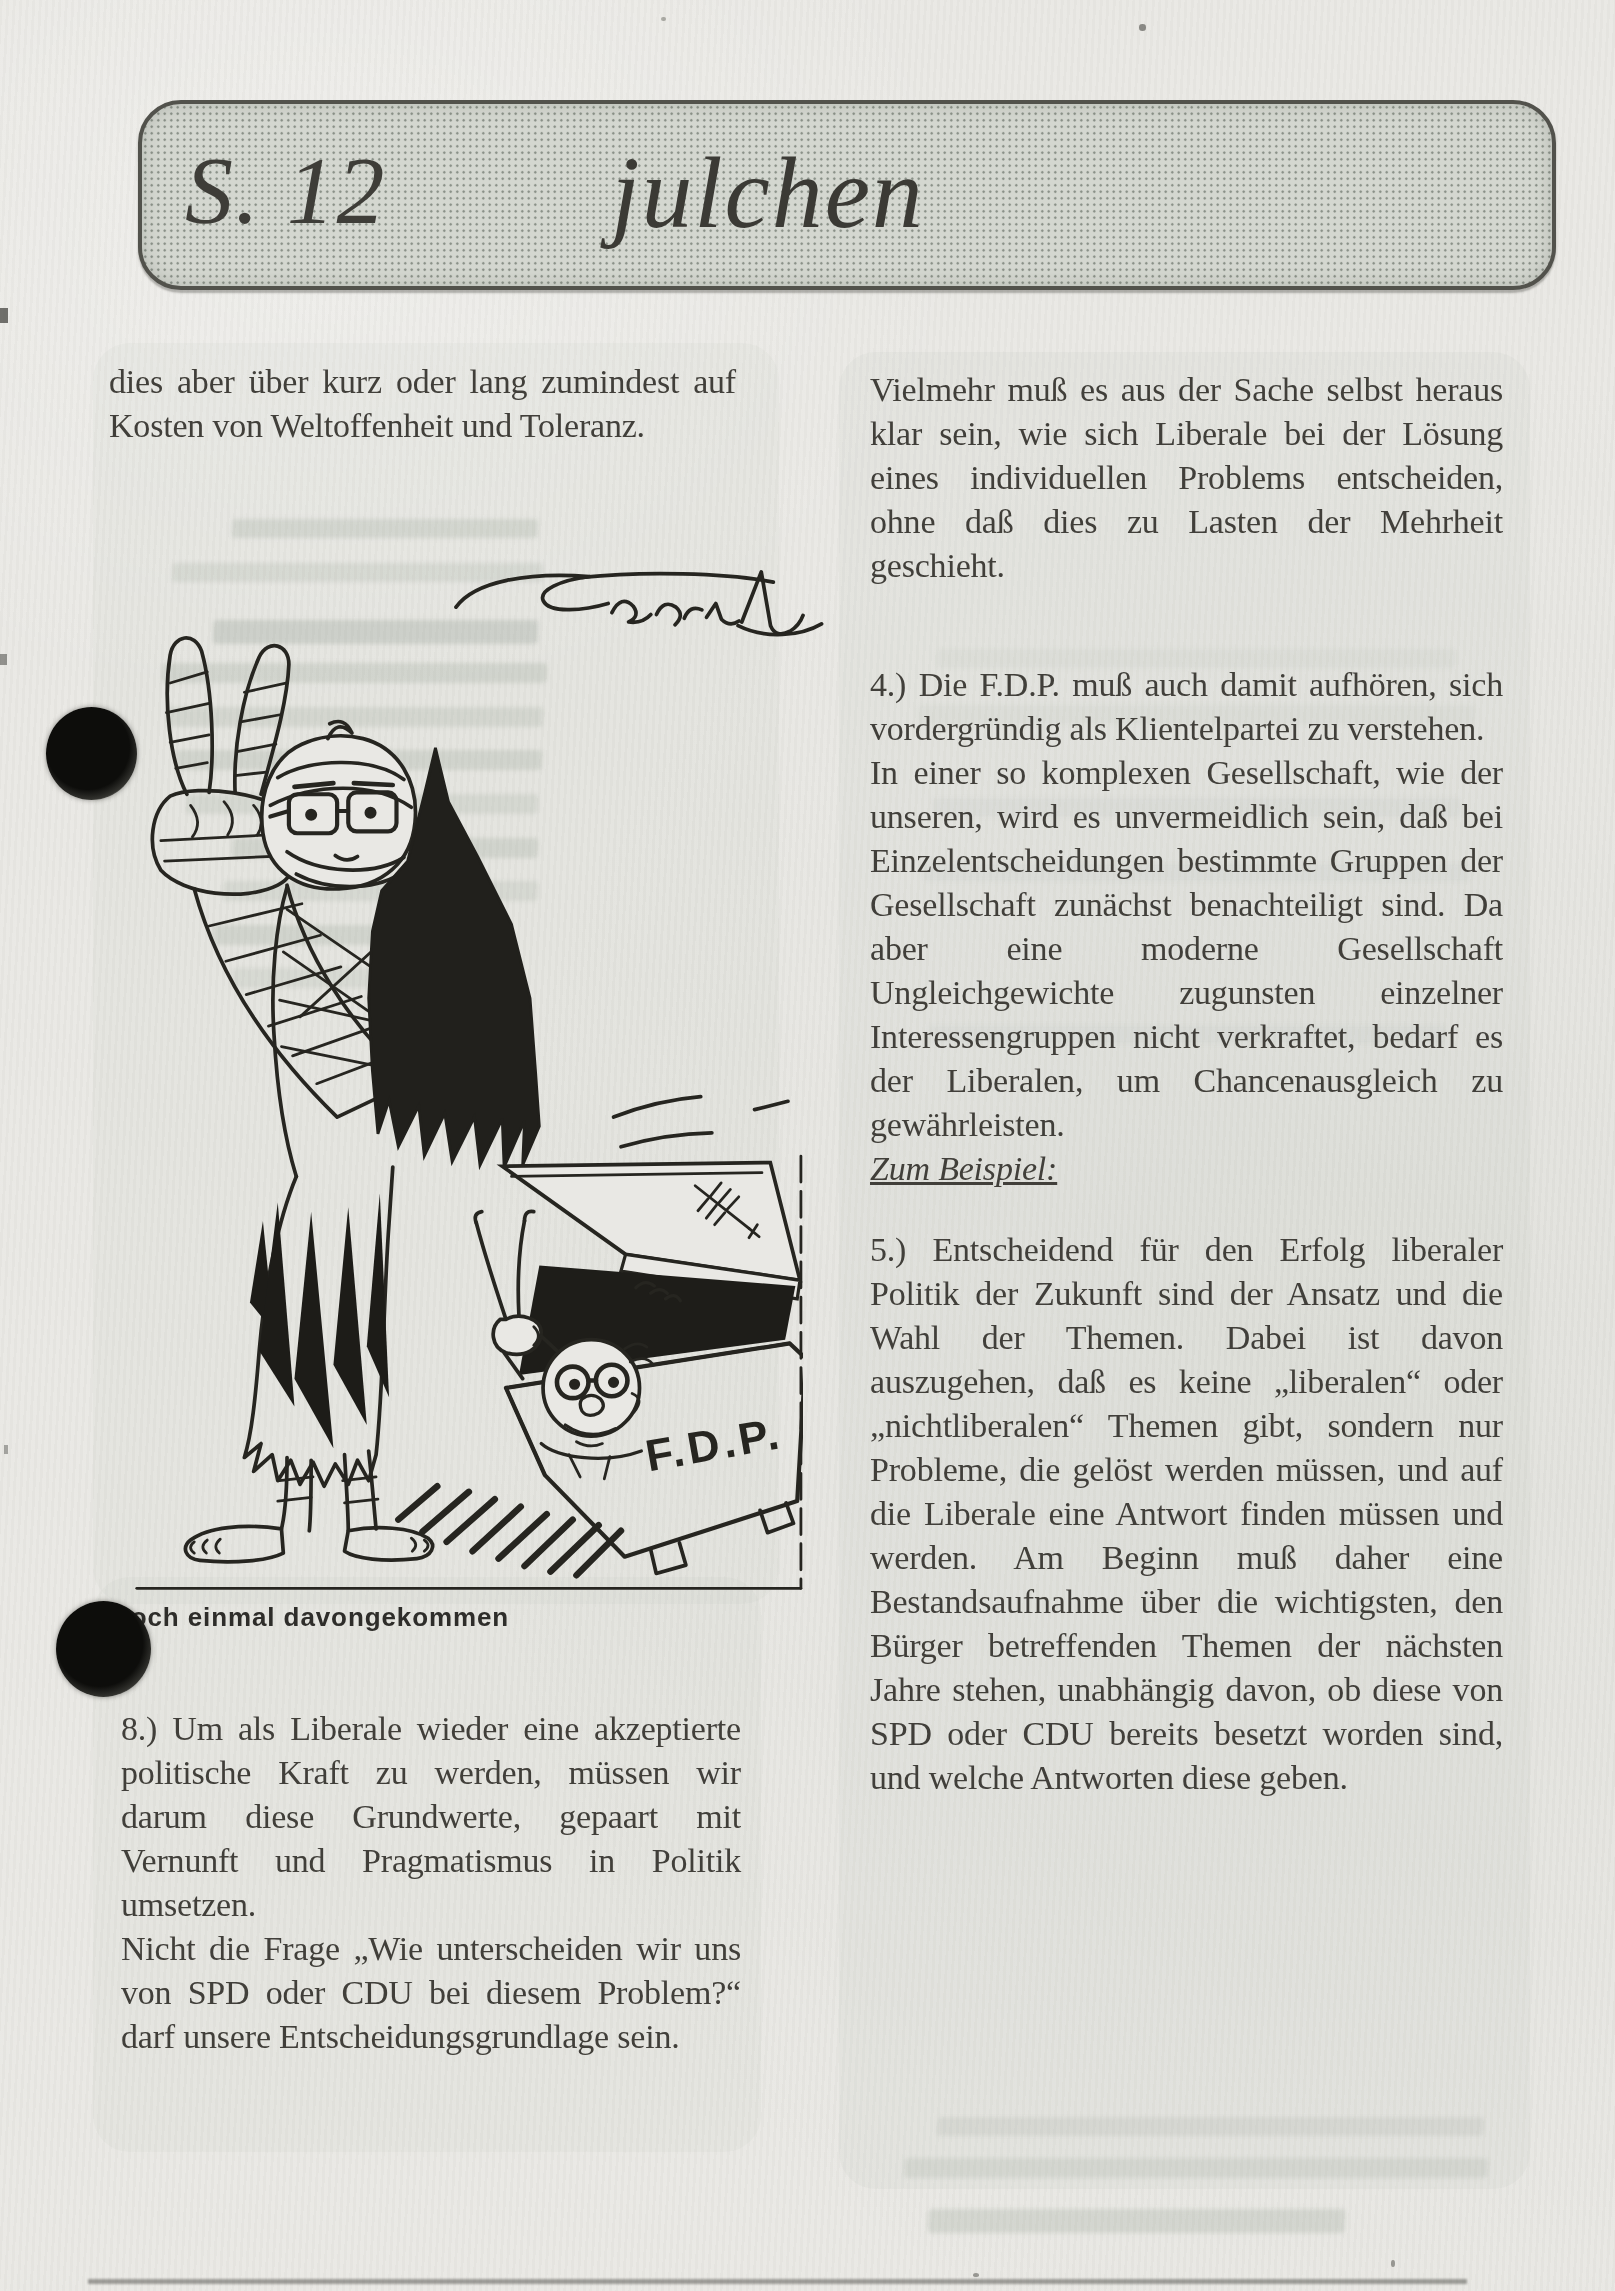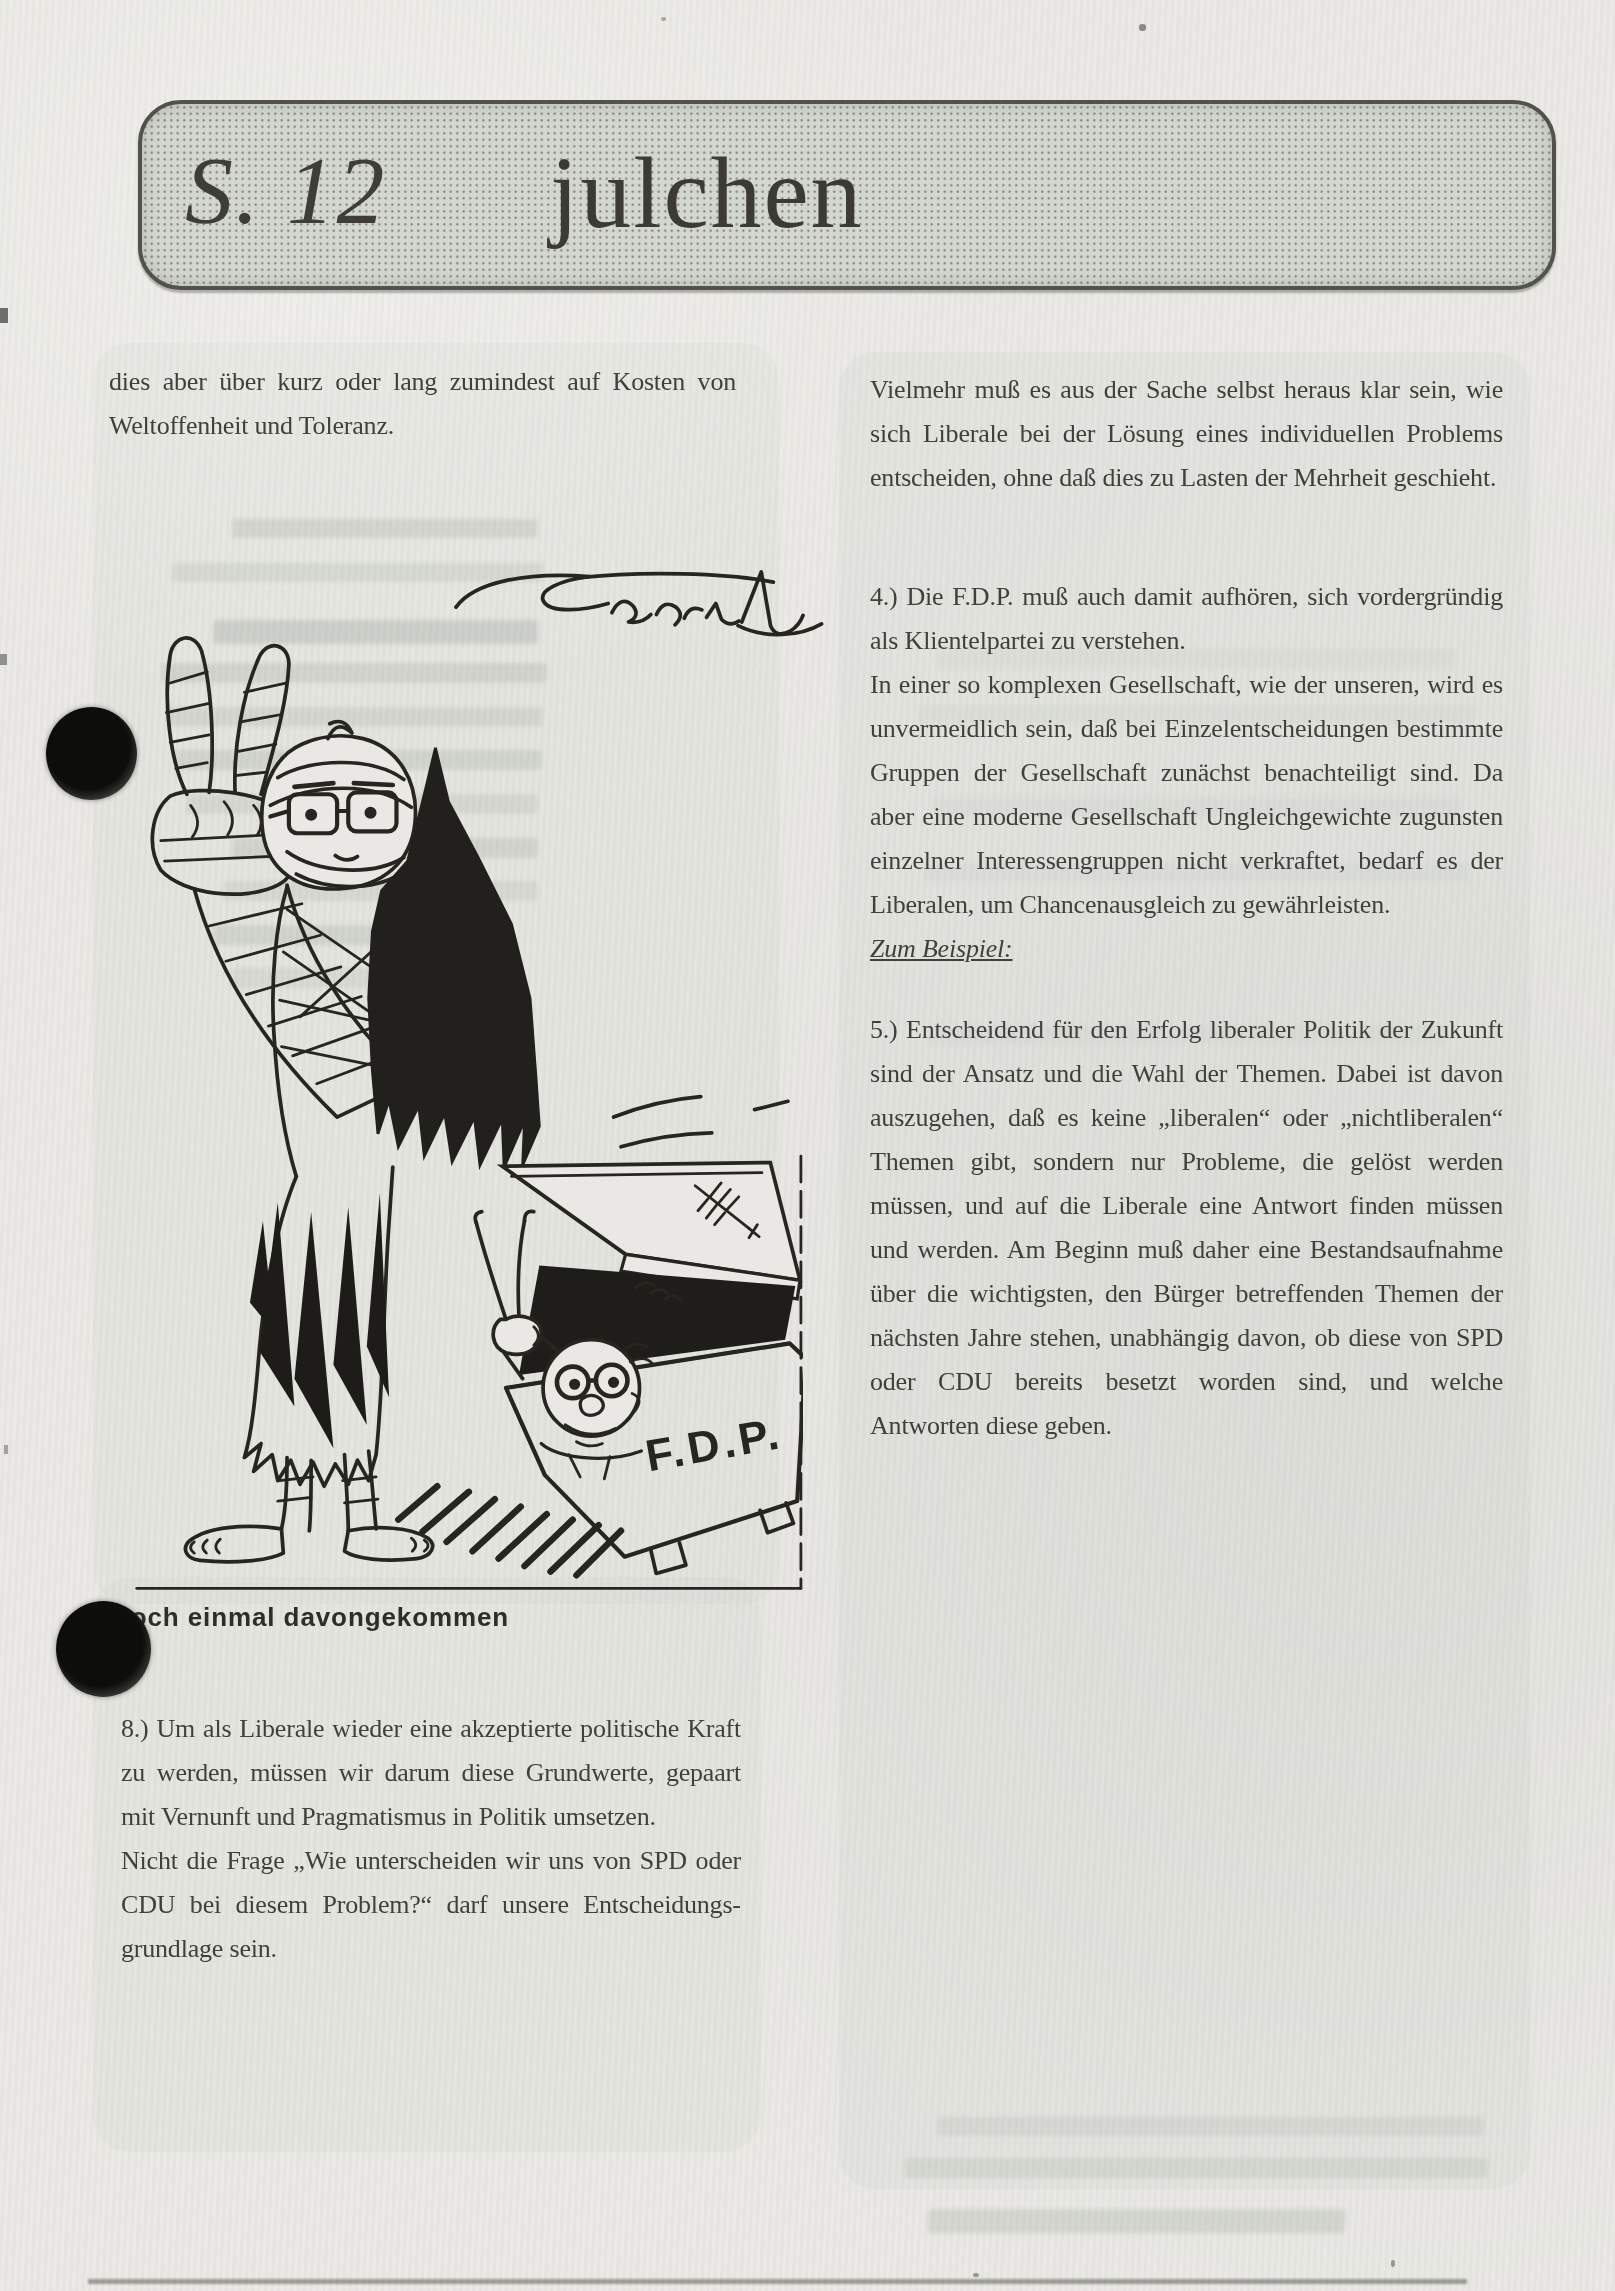--- a/index.html
+++ b/index.html
@@ -31,26 +31,26 @@
     background-size:6.5px 6.5px;
     box-shadow:0 2.8px 1.9px rgba(60,60,55,0.35), inset 0 0 16.7px rgba(90,95,88,0.25);
     display:flex;align-items:center;margin-left:36px;
   }
   .page-number{
     position:absolute;left:43px;top:50%;transform:translateY(-54%);
     font-style:italic;font-size:96px;color:#3e3d38;letter-spacing:1.9px;
   }
   .newsletter-title{
     position:absolute;left:408px;top:50%;transform:translateY(-52%);
-    width:436px;
-    font-size:102px;color:#3b3a35;letter-spacing:1.9px;
-  }
-
-  
-  .col{position:absolute;text-align:justify;font-size:26px;line-height:44px;letter-spacing:-0.2px;}
+    width:436px;text-align:center;
+    font-style:italic;font-size:102px;color:#3b3a35;letter-spacing:1.9px;
+  }
+
+  
+  .col{position:absolute;text-align:justify;font-size:34px;line-height:44px;letter-spacing:-0.2px;}
   .col p{margin:0;}
   .left-top{left:109px;top:360px;width:627px;}
   .left-bottom{left:121px;top:1707px;width:620px;}
   .right-col{left:870px;top:368px;width:633px;}
   .gap-lg{margin-top:75px !important;}
   .gap-md{margin-top:37px !important;}
   .example{font-style:italic;text-decoration:underline;}
 
   
   .cartoon{position:absolute;left:105px;top:516px;width:698px;height:1076px;}

